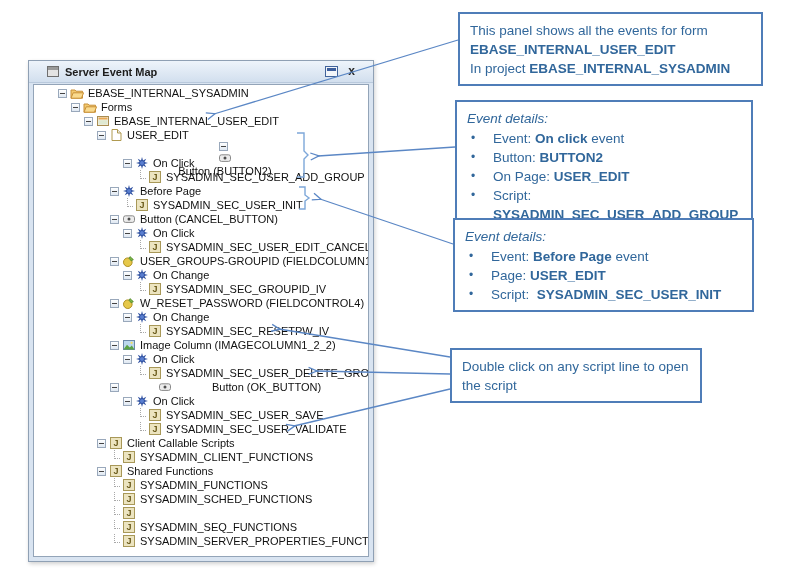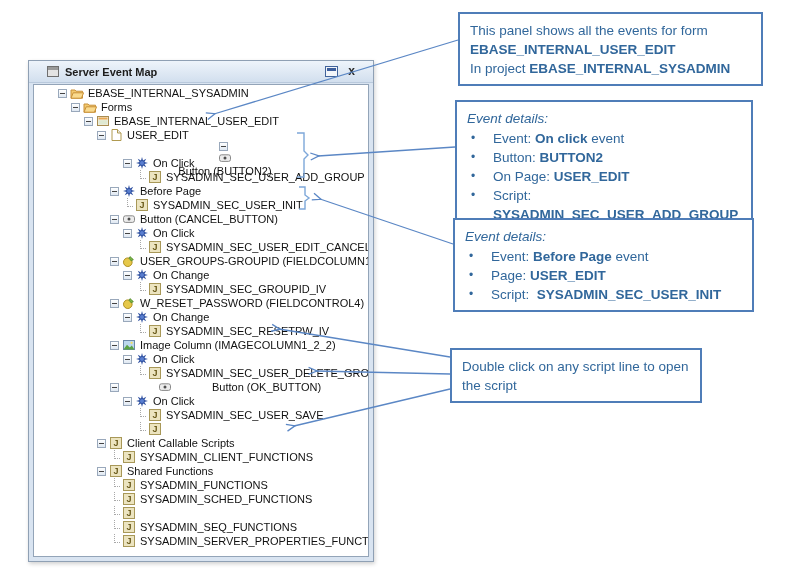--- a/index.html
+++ b/index.html
@@ -319,20 +319,21 @@
           <span class="tlabel">SYSADMIN_SEC_USER_SAVE</span>
         </div>
         <div class="trow" style="padding-left: 102px;">
           <span class="stub"></span>
           <span class="tico">
             <svg width="14" height="14">
               <rect x="1.5" y="1.5" width="11" height="11" fill="#ece4c0" stroke="#a89858"></rect>
               <text x="7" y="10.2" font-size="9" font-weight="bold" fill="#6a5a1a" text-anchor="middle" font-family="Liberation Sans, sans-serif">J</text>
             </svg>
           </span>
+          <span class="tlabel">SYSADMIN_SEC_USER_VALIDATE</span>
         </div>
         <div class="trow" style="padding-left: 63px;">
           <span class="toggle"></span>
           <span class="tico">
             <svg width="14" height="14">
               <rect x="1.5" y="1.5" width="11" height="11" fill="#ece4c0" stroke="#a89858"></rect>
               <text x="7" y="10.2" font-size="9" font-weight="bold" fill="#6a5a1a" text-anchor="middle" font-family="Liberation Sans, sans-serif">J</text>
             </svg>
           </span>
           <span class="tlabel">Client Callable Scripts</span>

